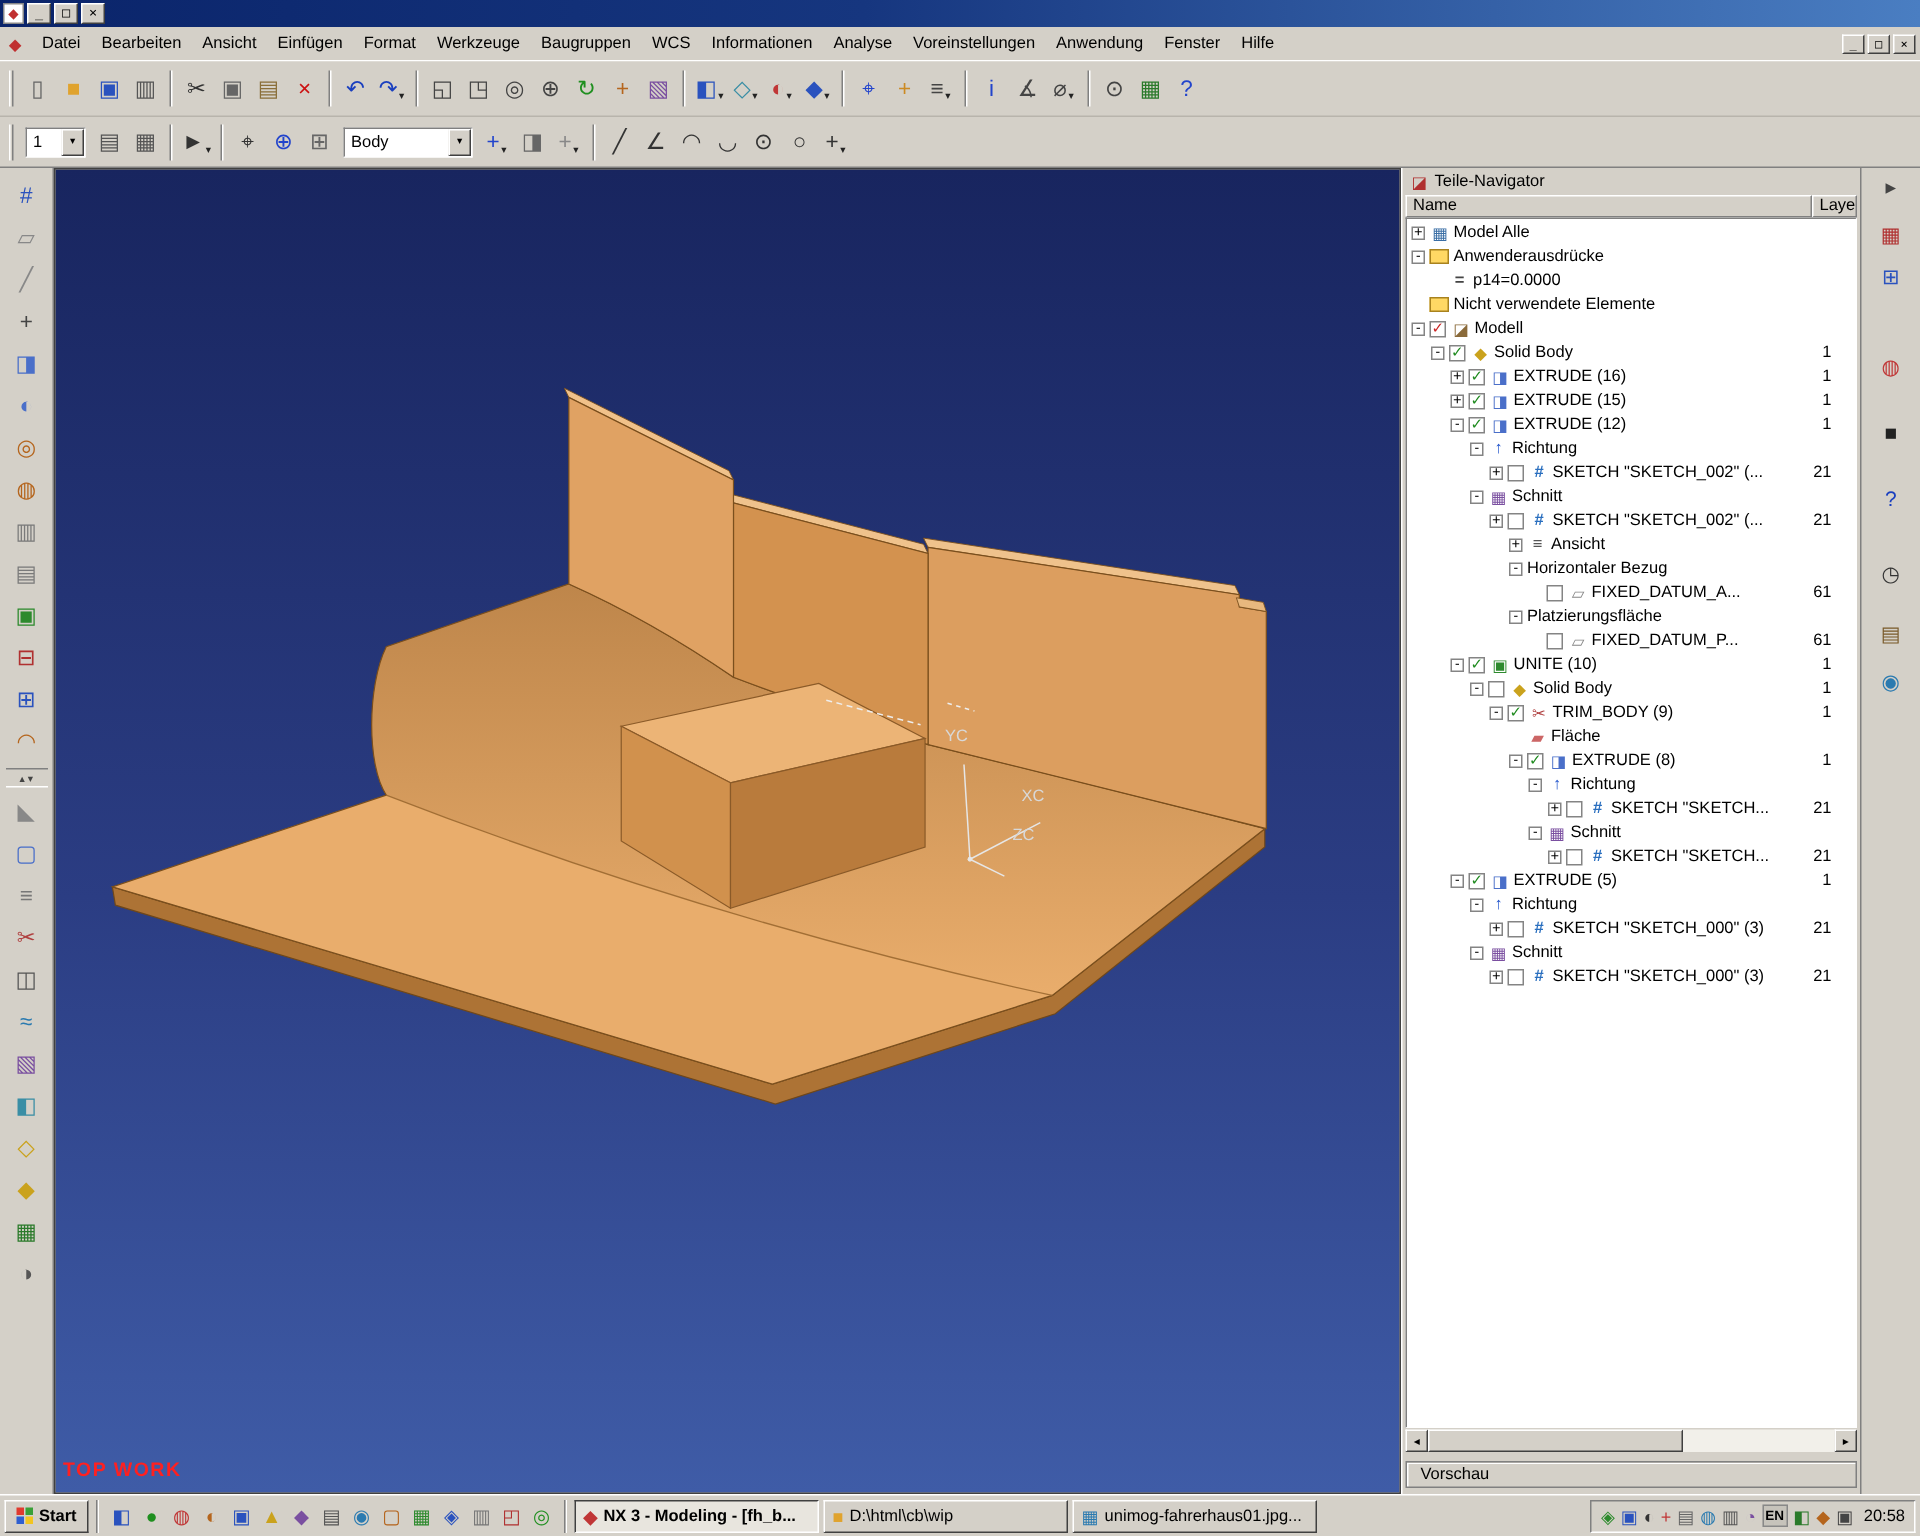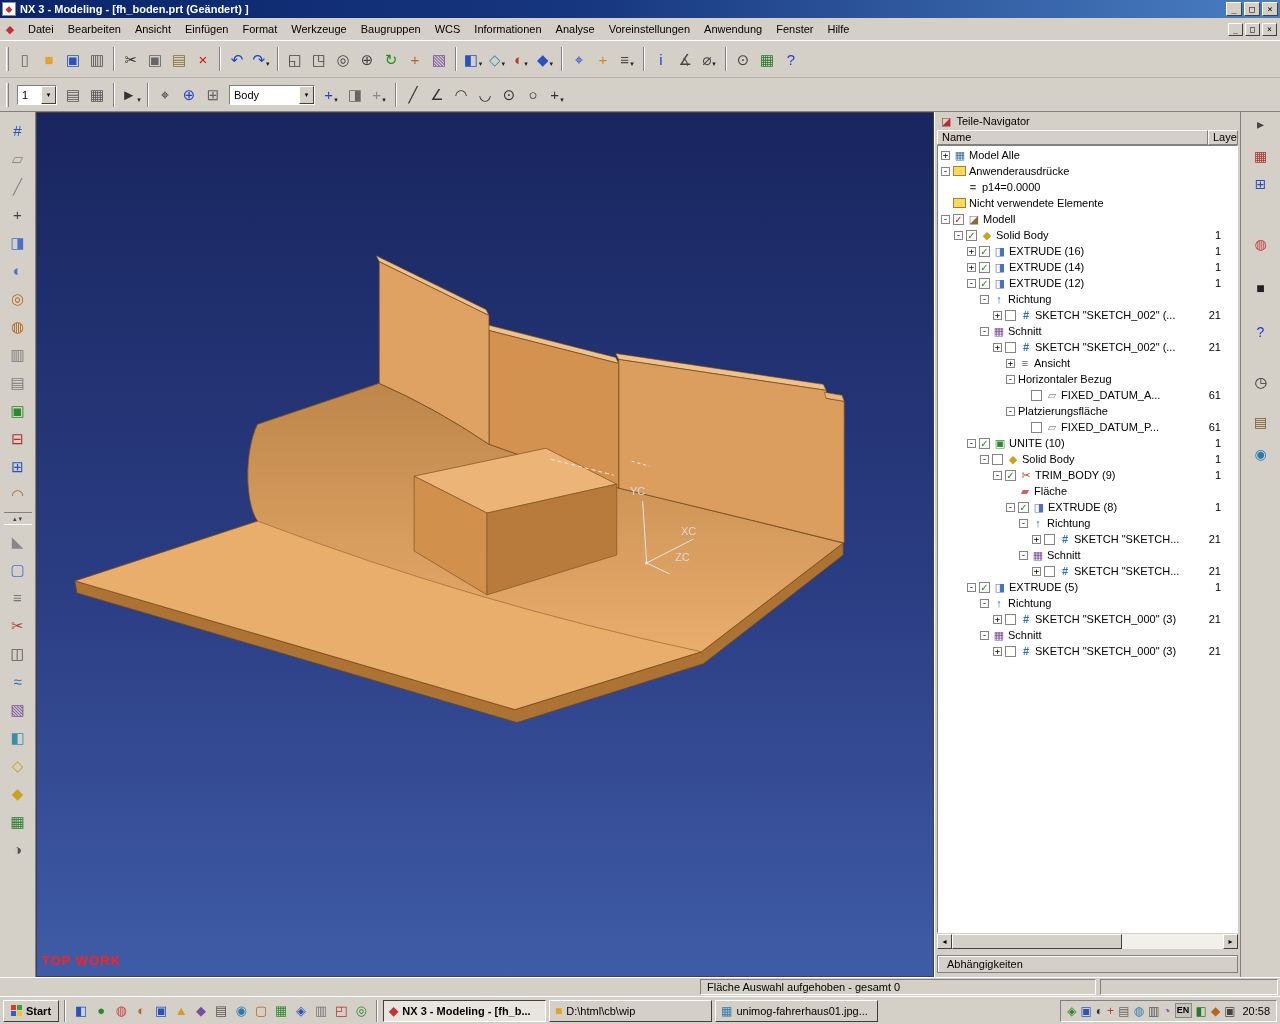--- a/index.html
+++ b/index.html
@@ -101,21 +101,20 @@
 .lang{width:17px;height:15px;background:#c6c3bb;border:1px solid #888;font-size:9px;line-height:13px;text-align:center;font-weight:bold}
 .clock{margin-left:3px}
 </style>
 </head>
 <body>
 
 <div id="screen">
 
   <div id="titlebar">
     <span class="appicon">◆</span>
-    <span class="ttl">NX 3 - Modeling - [fh_boden.prt (Geändert) ]</span>
     <span class="wbtn">_</span>
     <span class="wbtn">□</span>
     <span class="wbtn">×</span>
   </div>
 
   <div id="menubar">
     <span class="docicon">◆</span>
     <span id="menu-items"><span class="menu-item">Datei</span><span class="menu-item">Bearbeiten</span><span class="menu-item">Ansicht</span><span class="menu-item">Einfügen</span><span class="menu-item">Format</span><span class="menu-item">Werkzeuge</span><span class="menu-item">Baugruppen</span><span class="menu-item">WCS</span><span class="menu-item">Informationen</span><span class="menu-item">Analyse</span><span class="menu-item">Voreinstellungen</span><span class="menu-item">Anwendung</span><span class="menu-item">Fenster</span><span class="menu-item">Hilfe</span></span>
     <span class="grow"></span>
     <span class="cwbtn">_</span>
@@ -487,21 +486,21 @@
             <span class="tchk green">✓</span>
             <span class="tico i-extrude">◨</span>
             <span class="tlabel">EXTRUDE (16)</span>
             <span class="tval">1</span>
           </div>
           <div class="trow">
             <span class="tind" style="width: 26px;"></span>
             <span class="texp">+</span>
             <span class="tchk green">✓</span>
             <span class="tico i-extrude">◨</span>
-            <span class="tlabel">EXTRUDE (14)</span>
+            <span class="tlabel">EXTRUDE (15)</span>
             <span class="tval">1</span>
           </div>
           <div class="trow">
             <span class="tind" style="width: 26px;"></span>
             <span class="texp">-</span>
             <span class="tchk green">✓</span>
             <span class="tico i-extrude">◨</span>
             <span class="tlabel">EXTRUDE (12)</span>
             <span class="tval">1</span>
           </div>
@@ -678,21 +677,21 @@
             <span class="tval">21</span>
           </div>
         </div>
       <div class="hscroll">
         <span class="sbtn">◂</span>
         <span class="strack">
             <span class="sthumb"></span>
           </span>
         <span class="sbtn">▸</span>
       </div>
-      <button class="navbtn">Abhängigkeiten</button>
+      <button class="navbtn">Vorschau</button>
     </div>
 
     <div id="resourcebar">
         <button class="tbtn small" style="margin-top: 4px;">
           <span class="tglyph" style="color: rgb(68, 68, 68);">▸</span>
         </button>
         <button class="tbtn" style="margin-top: 12px;">
           <span class="tglyph" style="color: rgb(176, 48, 48);">▦</span>
         </button>
         <button class="tbtn" style="margin-top: 4px;">
@@ -712,27 +711,20 @@
         </button>
         <button class="tbtn" style="margin-top: 16px;">
           <span class="tglyph" style="color: rgb(122, 90, 42);">▤</span>
         </button>
         <button class="tbtn" style="margin-top: 8px;">
           <span class="tglyph" style="color: rgb(42, 122, 176);">◉</span>
         </button>
       </div>
   </div>
 
-  <div id="statusbar">
-    <span class="sspacer"></span>
-    <span class="sfield smsg">
-      <span>Fläche Auswahl aufgehoben - gesamt 0</span>
-    </span>
-    <span class="sfield sright"></span>
-  </div>
 
   <div id="taskbar">
     <button id="startbtn">
       <span class="winflag">
         <span class="win-r"></span>
           <span class="win-g"></span>
           <span class="win-b"></span>
           <span class="win-y"></span>
       </span>
       <span>Start</span>

